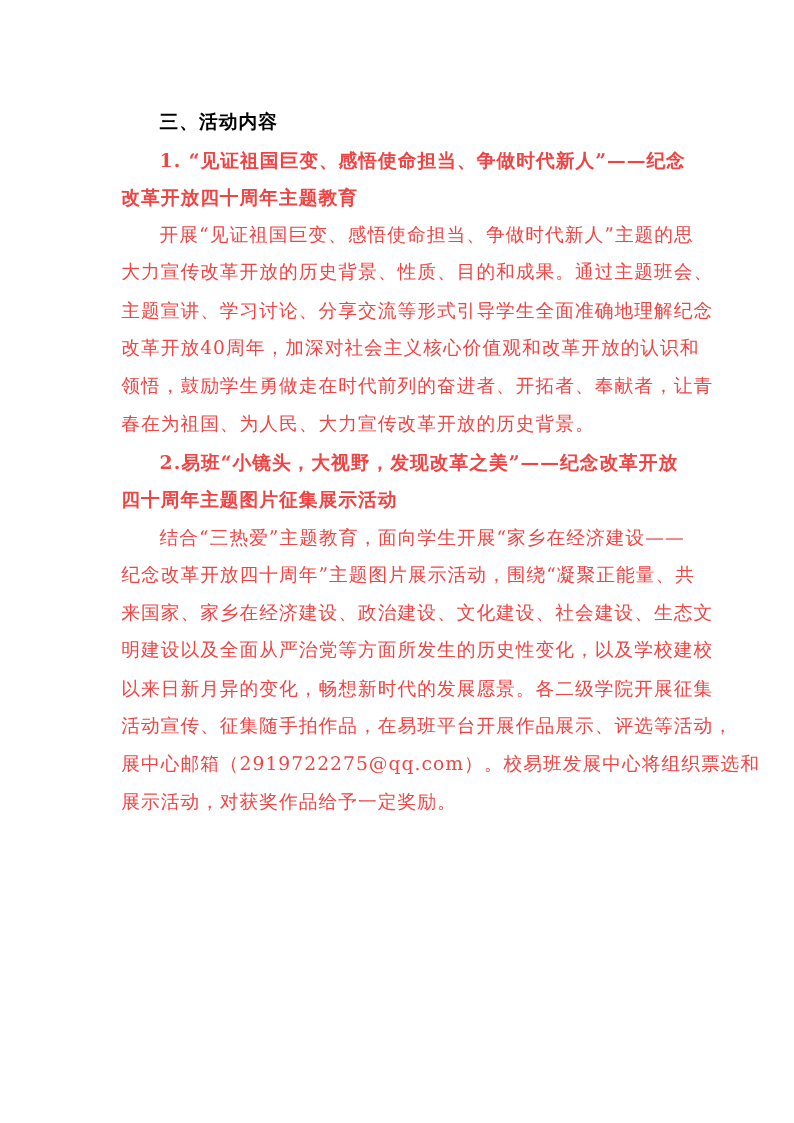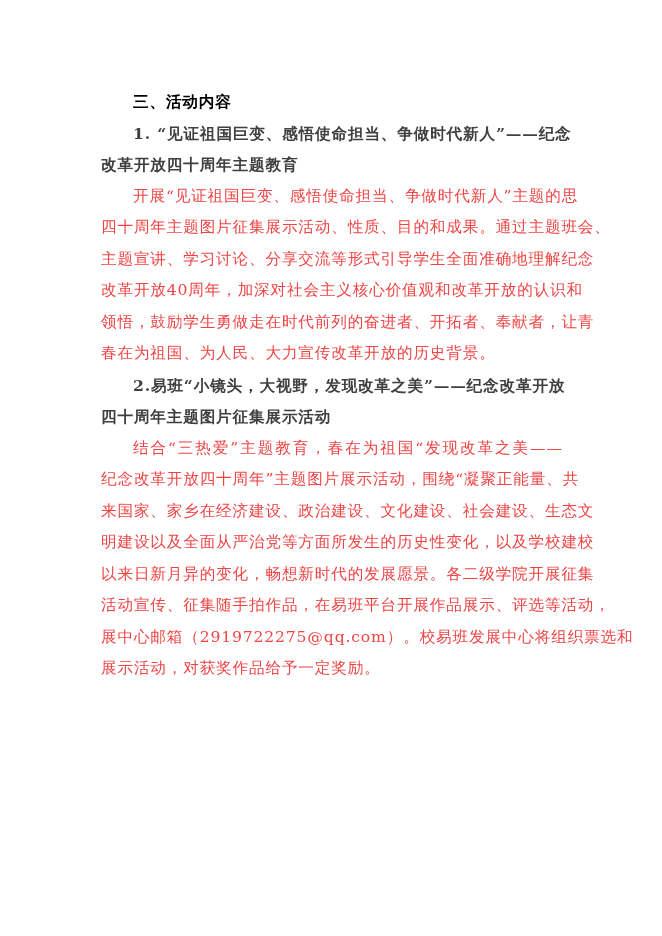--- a/index.html
+++ b/index.html
@@ -31,21 +31,21 @@
       height: 31.5px;
       line-height: 31.5px;
       font-size: 15.6px;
       white-space: nowrap;
       letter-spacing: 0.85px;
       display: block;
     }
     .indent { padding-left: 32px; }
     .bold {
       font-weight: bold;
-      color: #404040;
+      color: #ef4444;
     }
     .body-text {
       color: #ef4444;
     }
     .heading-main {
       font-weight: bold;
       color: #000;
     }
     .justify {
       text-align: justify;
@@ -58,32 +58,32 @@
 <div class="page">
   <div class="content">
 
     <div class="line indent heading-main">三、活动内容</div>
 
     <div>
       <div class="line indent bold justify">1. “见证祖国巨变、感悟使命担当、争做时代新人”——纪念</div>
       <div class="line bold">改革开放四十周年主题教育</div>
 
       <div class="line indent body-text justify">开展“见证祖国巨变、感悟使命担当、争做时代新人”主题的思</div>
-      <div class="line body-text justify">四十周年主题图片征集展示活动、性质、目的和成果。通过主题班会、</div>
+      <div class="line body-text justify">大力宣传改革开放的历史背景、性质、目的和成果。通过主题班会、</div>
       <div class="line body-text justify">主题宣讲、学习讨论、分享交流等形式引导学生全面准确地理解纪念</div>
       <div class="line body-text justify">改革开放40周年，加深对社会主义核心价值观和改革开放的认识和</div>
       <div class="line body-text justify">领悟，鼓励学生勇做走在时代前列的奋进者、开拓者、奉献者，让青</div>
       <div class="line body-text">春在为祖国、为人民、大力宣传改革开放的历史背景。</div>
     </div>
 
     <div>
       <div class="line indent bold justify">2.易班“小镜头，大视野，发现改革之美”——纪念改革开放</div>
       <div class="line bold">四十周年主题图片征集展示活动</div>
 
-      <div class="line indent body-text justify">结合“三热爱”主题教育，春在为祖国“发现改革之美——</div>
+      <div class="line indent body-text justify">结合“三热爱”主题教育，面向学生开展“家乡在经济建设——</div>
       <div class="line body-text justify">纪念改革开放四十周年”主题图片展示活动，围绕“凝聚正能量、共</div>
       <div class="line body-text justify">来国家、家乡在经济建设、政治建设、文化建设、社会建设、生态文</div>
       <div class="line body-text justify">明建设以及全面从严治党等方面所发生的历史性变化，以及学校建校</div>
       <div class="line body-text justify">以来日新月异的变化，畅想新时代的发展愿景。各二级学院开展征集</div>
       <div class="line body-text justify">活动宣传、征集随手拍作品，在易班平台开展作品展示、评选等活动，</div>
       <div class="line body-text justify">展中心邮箱（2919722275@qq.com）。校易班发展中心将组织票选和</div>
       <div class="line body-text">展示活动，对获奖作品给予一定奖励。</div>
     </div>
 
   </div>

